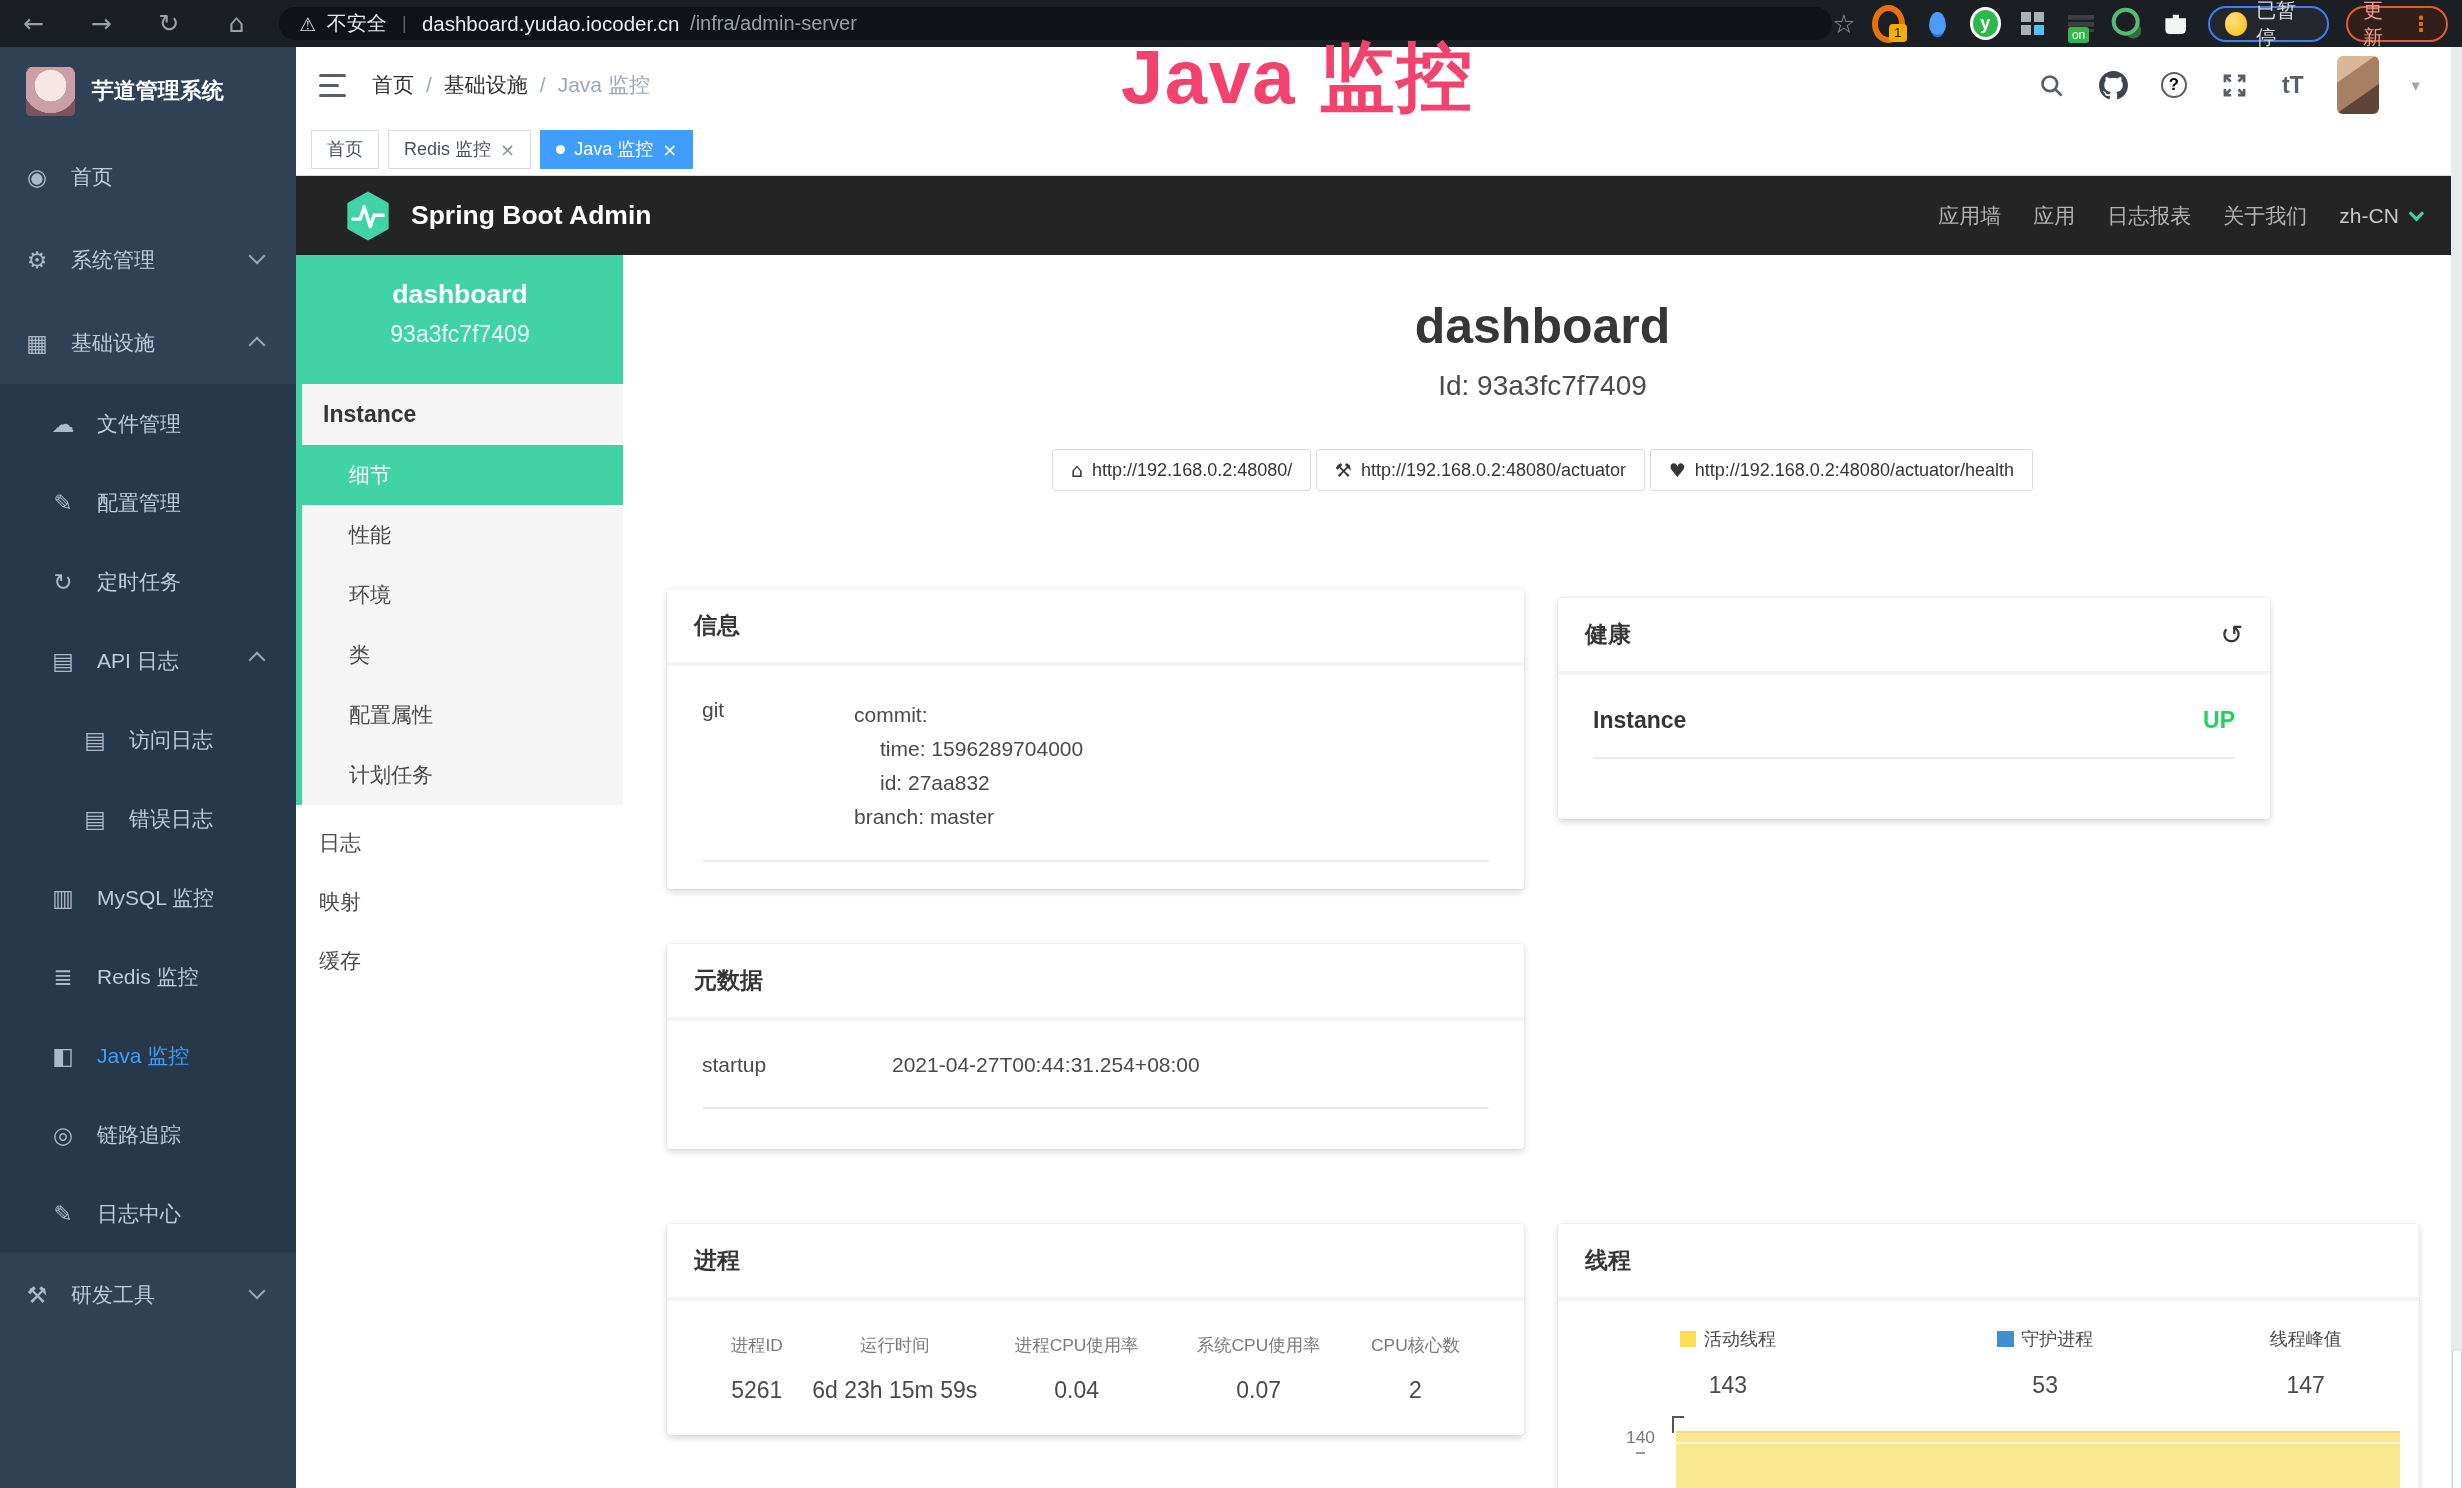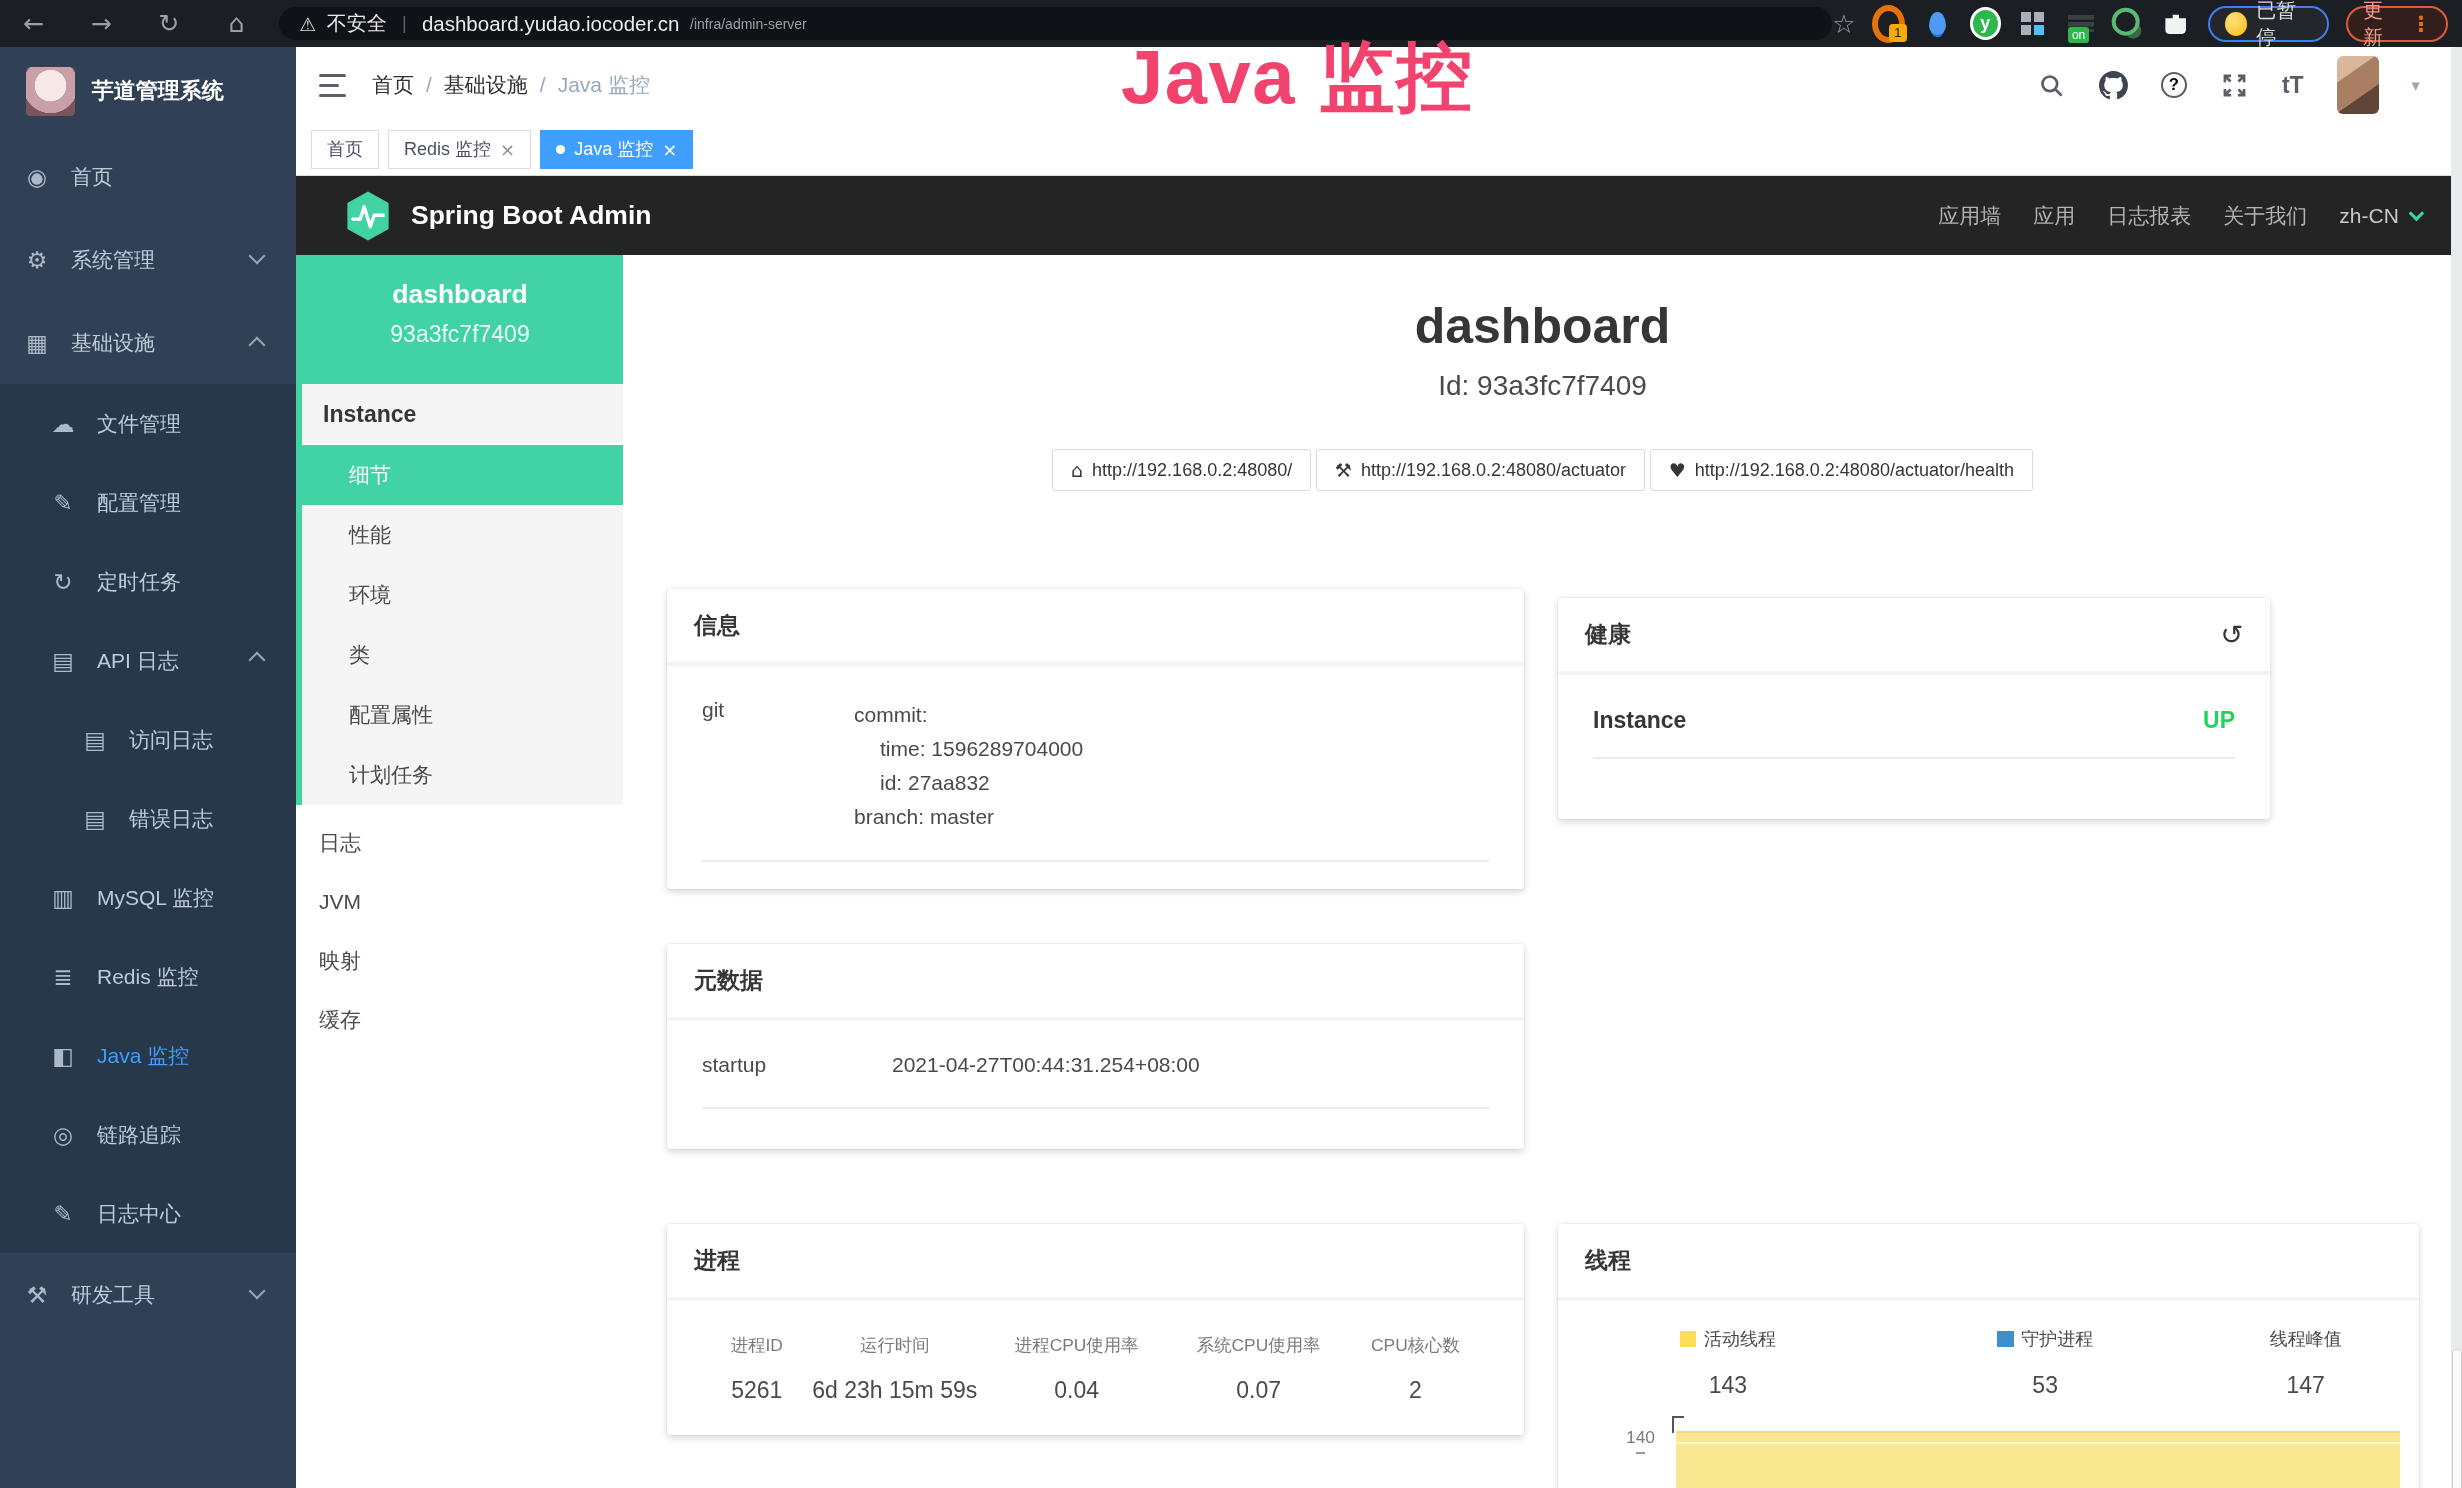--- a/index.html
+++ b/index.html
@@ -9,21 +9,21 @@
   .g { font-family:"DejaVu Sans", sans-serif; }
 
   
   .chrome { position:absolute; left:0; top:0; width:2462px; height:47px; background:#1b1e23; display:flex; align-items:center; z-index:5; }
   .chrome .navg { width:70px; text-align:center; font-size:25px; color:#9aa0a6; }
   .addr { margin-left:9px; width:1608px; height:33px; border-radius:16.7px; background:#0f1216; display:flex; align-items:center; padding:0 20px; gap:10.6px; }
   .addr .warn { color:#dadce0; font-size:19px; }
   .addr .sec { color:#e8eaed; font-size:20px; }
   .addr .pipe { color:#5f6368; font-size:18px; margin:0 4.6px; }
   .addr .host { color:#e8eaed; font-size:20.5px; }
-  .addr .path { color:#9aa0a6; font-size:14px; }
+  .addr .path { color:#9aa0a6; font-size:20px; }
   .chrome-right { margin-left:auto; display:flex; align-items:center; gap:16.7px; padding-right:13.7px; }
   .chrome-right .star { color:#9aa0a6; font-size:26px; }
   .ext { position:relative; width:33px; height:33px; display:inline-flex; align-items:center; justify-content:center; }
   .ext i { font-style:normal; }
   .e1::before { content:""; width:26px; height:26px; border-radius:50%; border:6px solid #e8710a; display:block; }
   .e1 .badge1 { position:absolute; right:-1.5px; bottom:-1.5px; background:#f9ab00; color:#202124; font-size:13.7px; width:18px; height:18px; border-radius:3.8px; display:flex; align-items:center; justify-content:center; }
   .e2::before { content:""; width:16.7px; height:23px; background:#4e9af5; border-radius:50% 50% 50% 50%/60% 60% 40% 40%; display:block; box-shadow:0 4.6px 0 -2.3px #1a73e8; }
   .e3 { background:#2db84d; border:3px solid #fff; border-radius:50%; color:#fff; font-size:18px; font-weight:bold; }
   .e4::before { content:""; width:23px; height:23px; display:block; background:
       linear-gradient(#aab0b8,#aab0b8) 0 0/10px 10px no-repeat,
@@ -357,21 +357,20 @@
       <div class="sec-title">Instance</div>
       <div class="ins-item active">细节</div>
       <div class="ins-item">性能</div>
       <div class="ins-item">环境</div>
       <div class="ins-item">类</div>
       <div class="ins-item">配置属性</div>
       <div class="ins-item">计划任务</div>
     </div>
     <div class="root-items">
       <div class="root-item">日志</div>
-      <div class="root-item">JVM</div>
       <div class="root-item">映射</div>
       <div class="root-item">缓存</div>
     </div>
   </div>
 
   <div class="sba-main">
     <div class="big-title">dashboard</div>
     <div class="sub-title">Id: 93a3fc7f7409</div>
     <div class="links">
       <span class="lnk">

